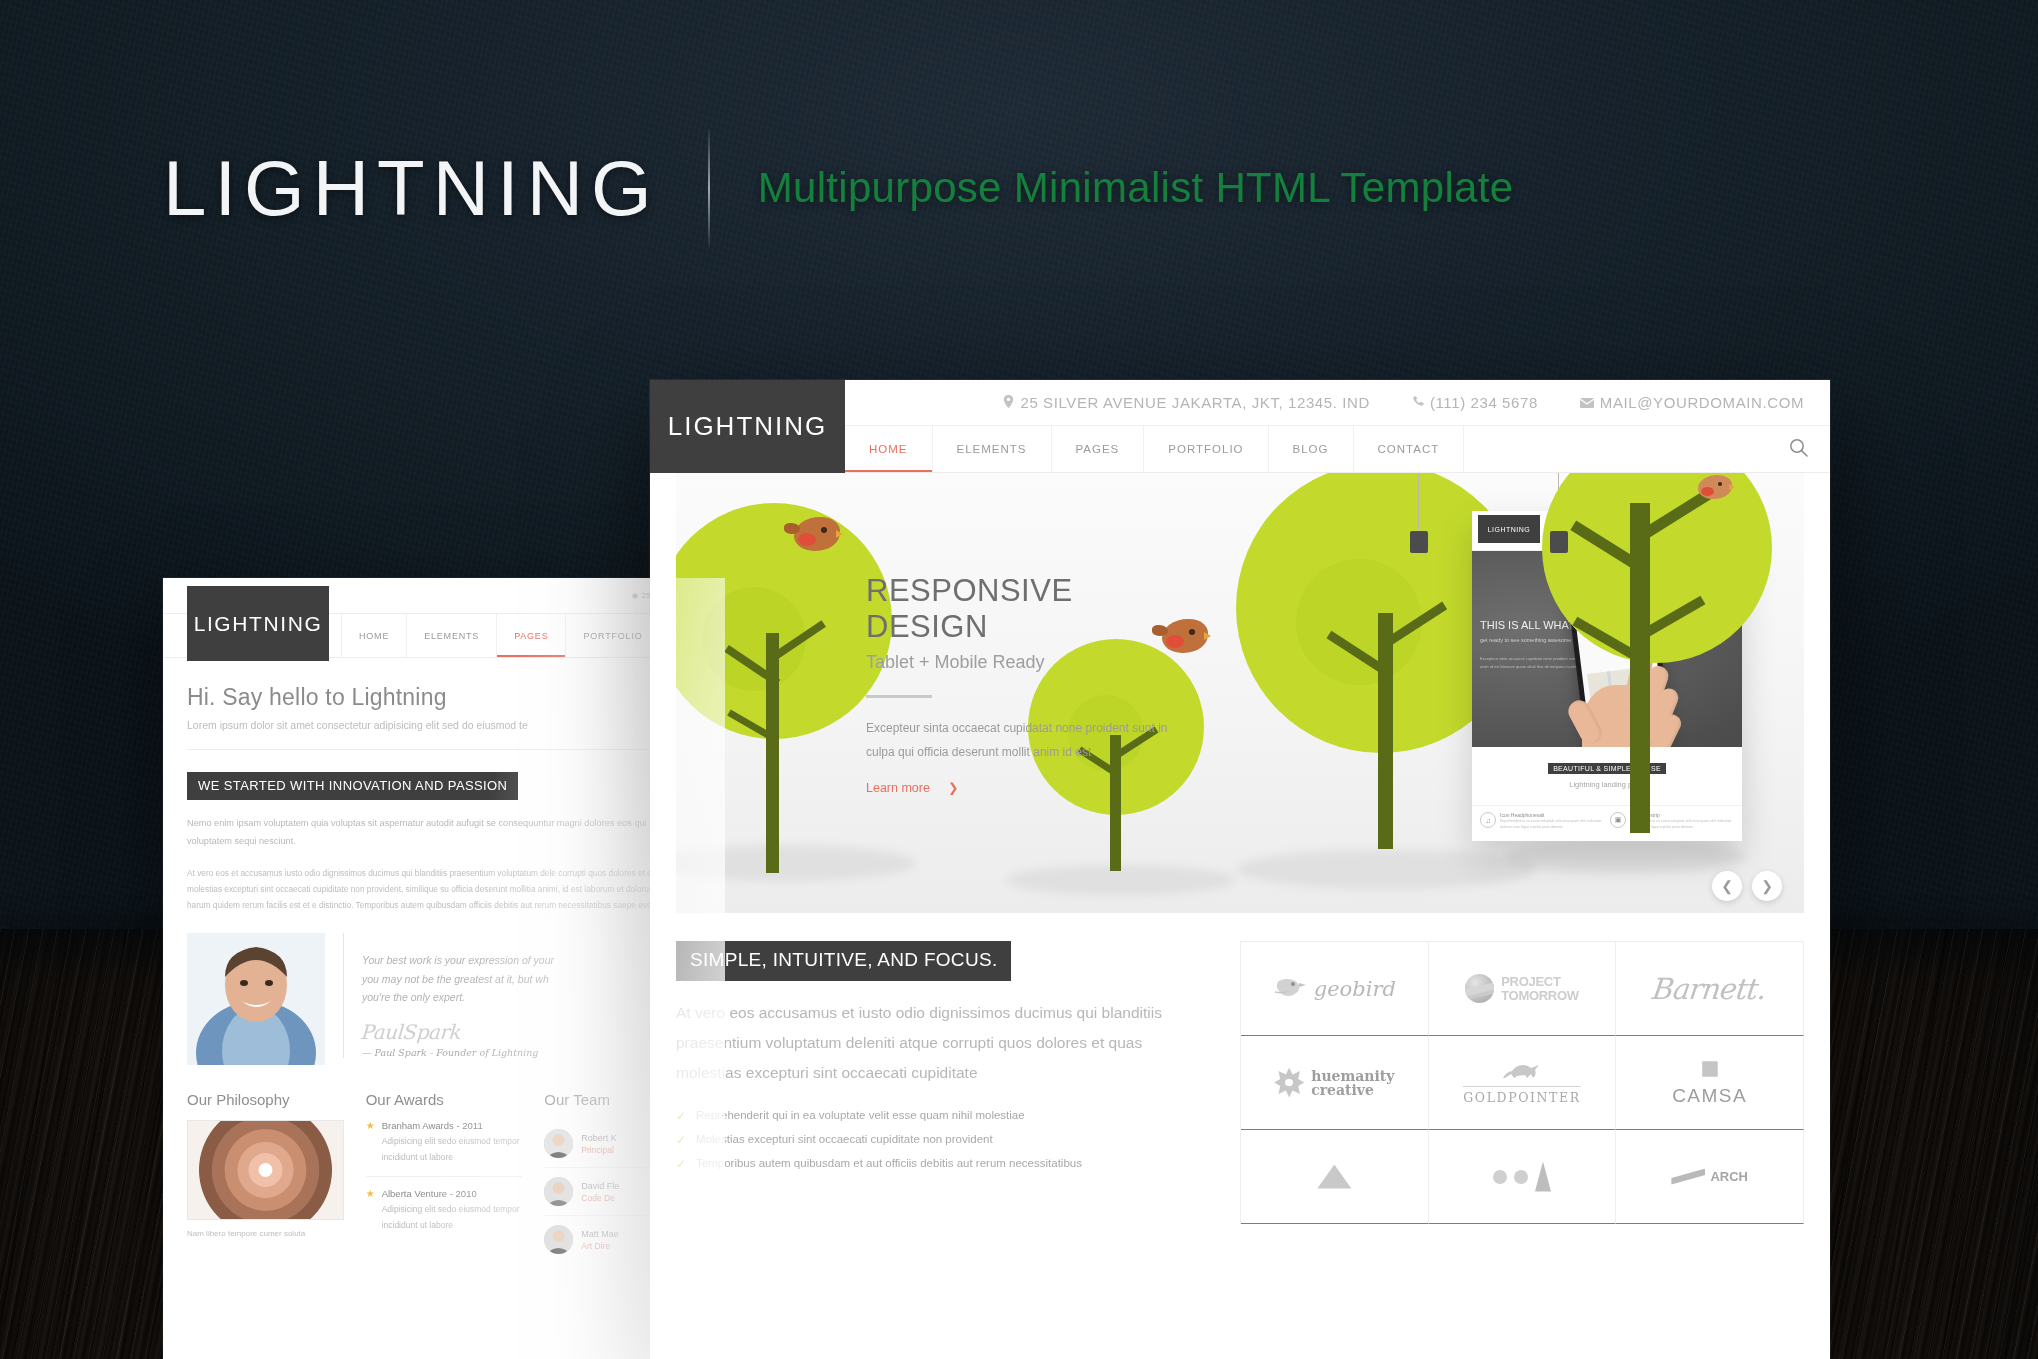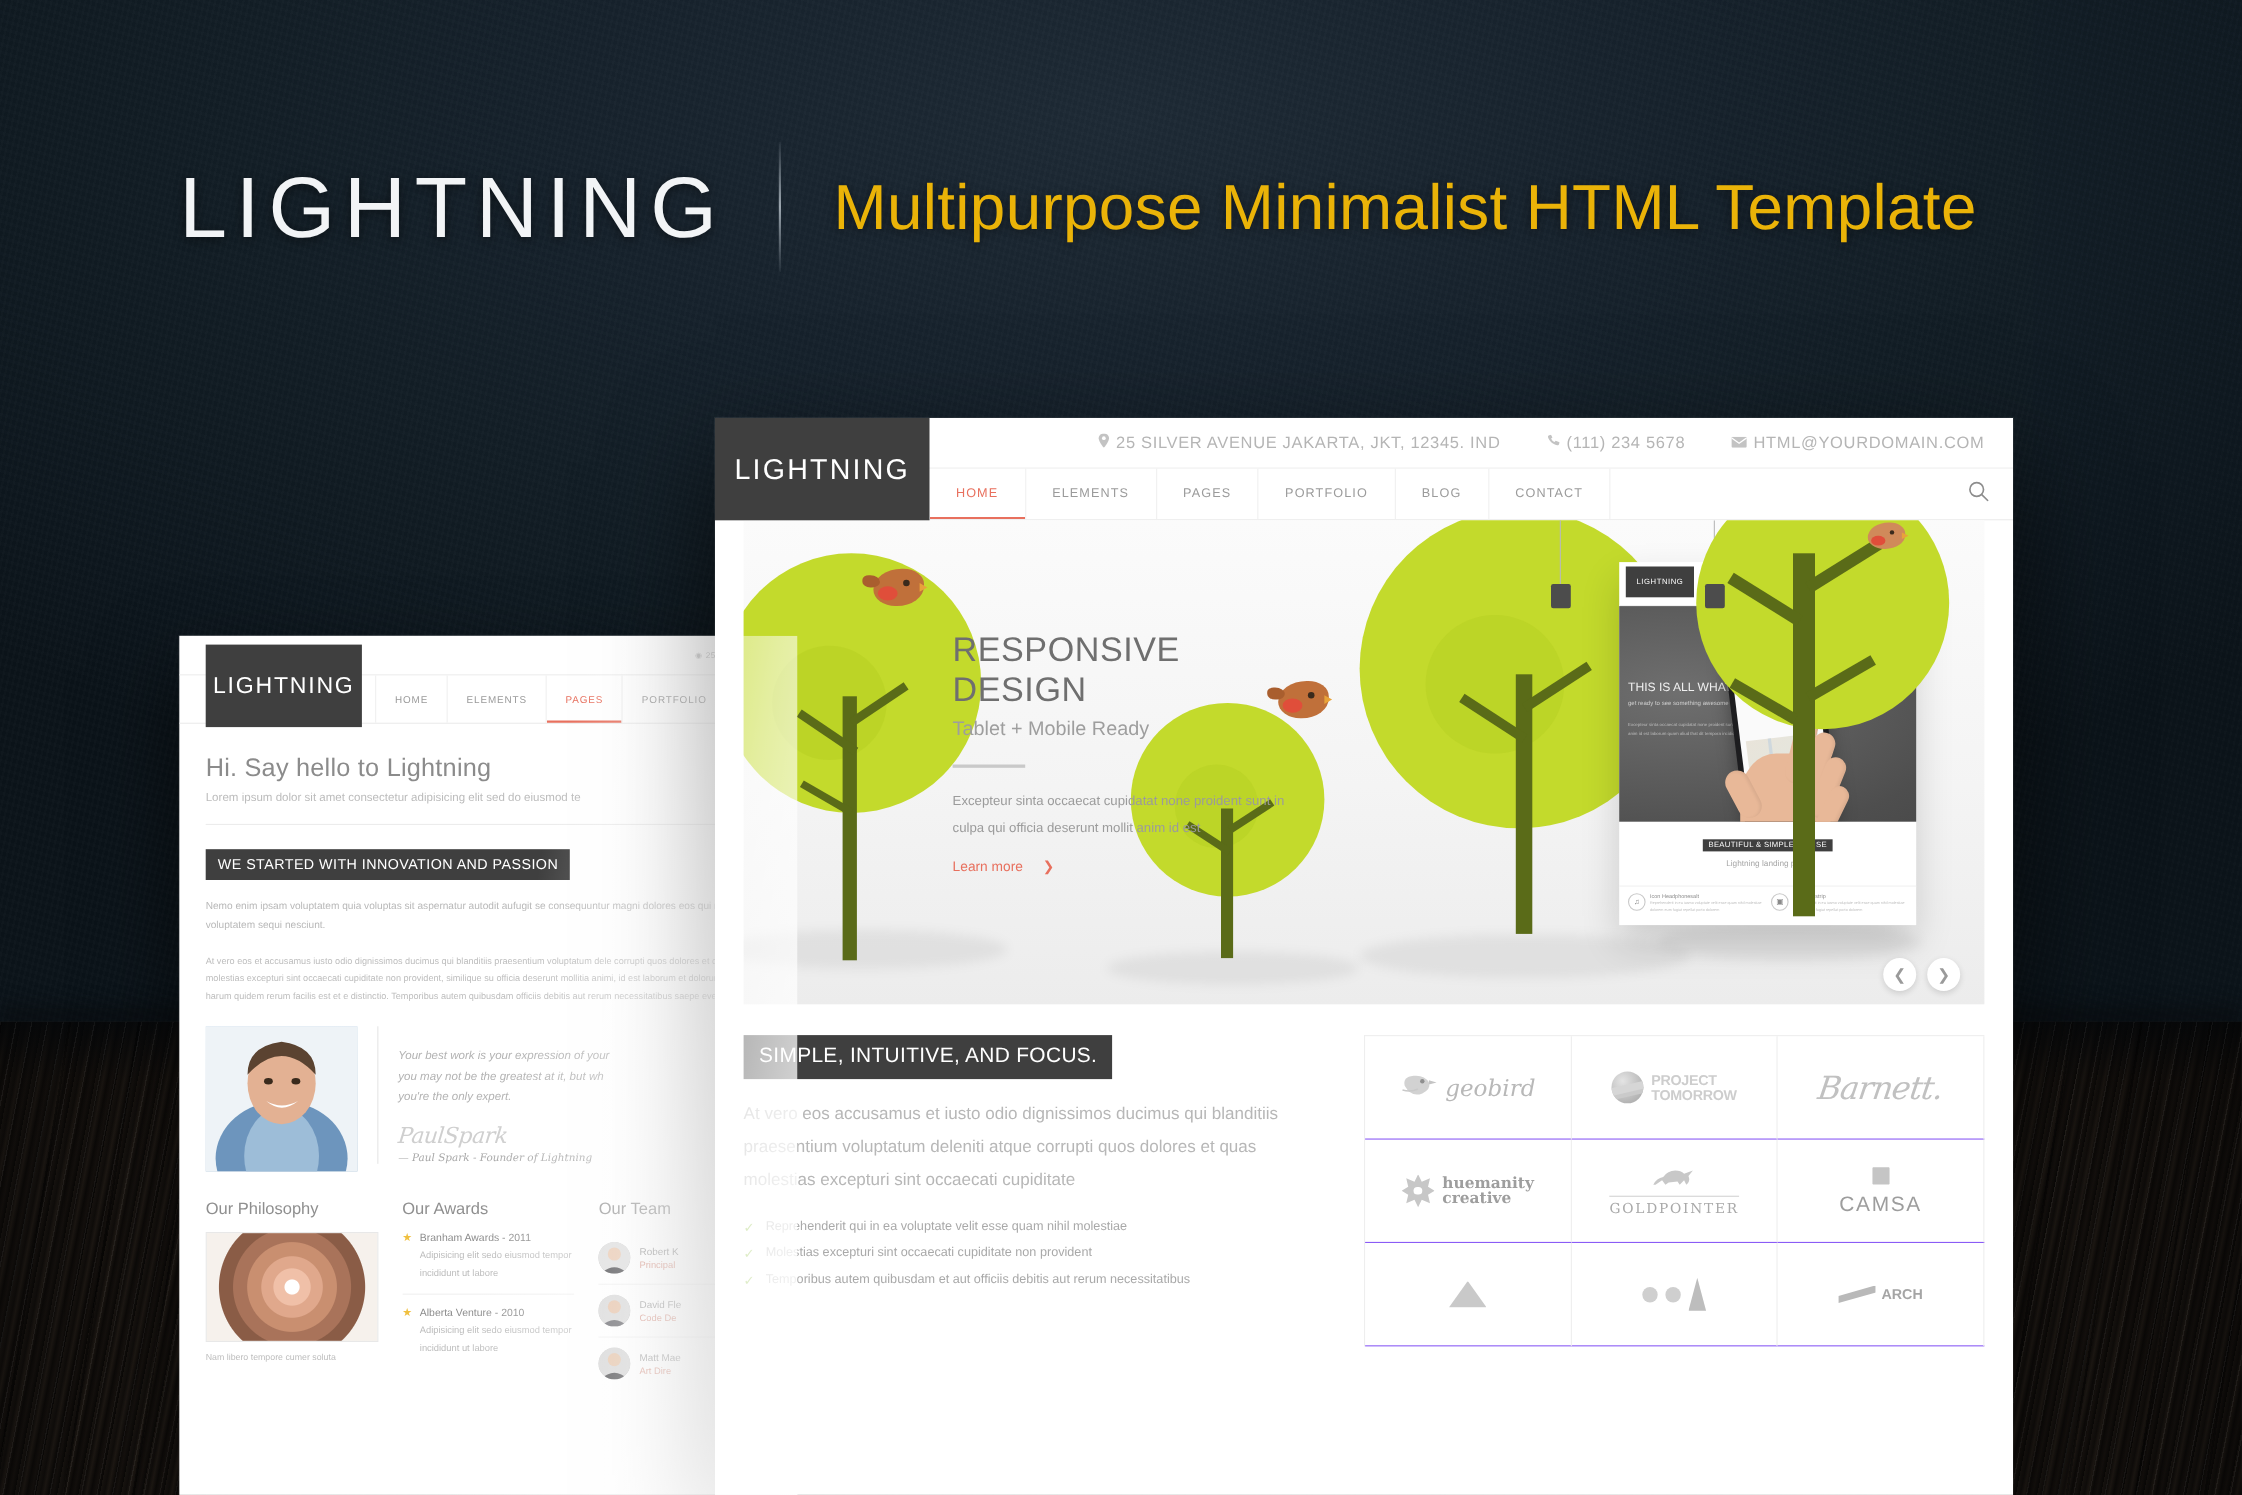--- a/index.html
+++ b/index.html
@@ -54,21 +54,21 @@
     font-size: 78px; letter-spacing: 8px; font-weight: 300;
     color: #f2f4f6; line-height: 1;
     font-family: "Liberation Sans", sans-serif;
     text-shadow: 0 2px 10px rgba(0,0,0,.5);
   }
   #title-divider {
     width: 2px; height: 118px; margin: 0 48px;
     background: linear-gradient(180deg, rgba(200,210,218,.05), rgba(200,210,218,.75), rgba(200,210,218,.05));
   }
   #tagline {
-    font-size: 58px; font-weight: 300; color: #eab308; letter-spacing: .3px;
+    font-size: 42px; font-weight: 300; color: #15803d; letter-spacing: .3px;
     text-shadow: 0 2px 10px rgba(0,0,0,.45);
   }
 
   
   .mockup { position: absolute; background: #fff; overflow: hidden; }
 
   
   #rear-window {
     left: 163px; top: 578px; width: 562px; height: 781px;
     box-shadow: 0 30px 70px rgba(0,0,0,.55), 0 0 0 1px rgba(255,255,255,.06);
@@ -448,21 +448,21 @@
       </span>
       <span>(111) 234 5678</span>
     </div>
     <div class="front-contact">
       <span class="ico">
         <svg width="14" height="10" viewBox="0 0 14 10">
             <rect width="14" height="10" rx="1" fill="#c3c3c3"></rect>
             <path d="M0 1l7 5 7-5" stroke="#fff" stroke-width="1.2" fill="none"></path>
           </svg>
       </span>
-      <span>HTML@YOURDOMAIN.COM</span>
+      <span>MAIL@YOURDOMAIN.COM</span>
     </div>
   </div>
 
   <div id="front-logo">LIGHTNING</div>
 
   <div id="front-nav">
     <div class="front-navitem active">HOME</div>
     <div class="front-navitem">ELEMENTS</div>
     <div class="front-navitem">PAGES</div>
     <div class="front-navitem">PORTFOLIO</div>

